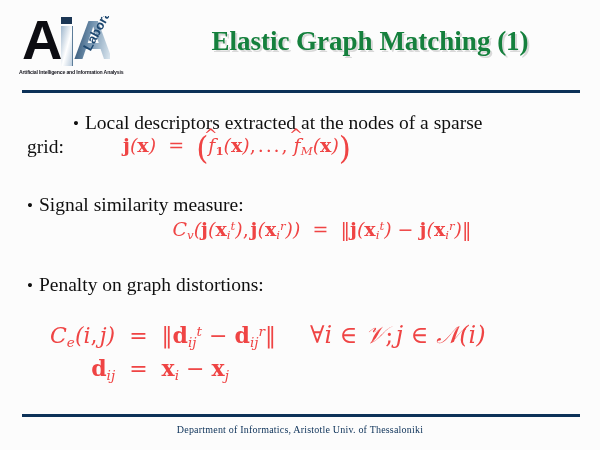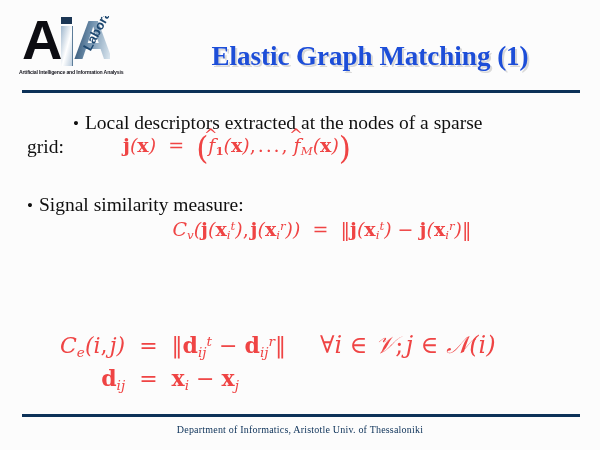--- a/index.html
+++ b/index.html
@@ -112,28 +112,28 @@
     letter-spacing: -0.2px;
     color: #1a1a22;
     white-space: nowrap;
     transform: scaleY(1.15);
     transform-origin: left top;
   }
 
   .slide-title {
     position: absolute;
     left: 150px;
-    top: 40px;
+    top: 25px;
     width: 440px;
     text-align: center;
     font-family: "Liberation Serif", "DejaVu Serif", serif;
     font-weight: bold;
     font-size: 27px;
     line-height: 32px;
-    color: #1d4ed8;
+    color: #15803d;
     text-shadow: 2px 2px 0 #d9d9d9;
     white-space: nowrap;
   }
 
   .rule {
     position: absolute;
     left: 22px;
     width: 558px;
     height: 3px;
     background: #0c3158;
@@ -224,21 +224,21 @@
   
   .f3 {
     position: absolute;
     left: 44px;
     top: 212px;
     width: 520px;
     font-size: 22px;
   }
   .f3 table {
     border-collapse: collapse;
-    margin: 16px;
+    margin: 6px;
   }
   .f3 td {
     padding: 3px 0;
     vertical-align: middle;
     white-space: nowrap;
   }
   .f3 .lhs { text-align: right; padding-right: 14px; }
   .f3 .eq  { text-align: center; padding-right: 14px; }
   .f3 .rhs { text-align: left; }
   .f3 .cond { text-align: right; padding-left: 34px; font-size: 24px; }
@@ -299,20 +299,23 @@
   <div class="bullet-line b2">
     <span class="dot">•</span><span>Signal similarity measure:</span>
   </div>
 
   <div class="math f2">
     <span class="mi">C</span><sub>v</sub><span class="mi">(</span><span class="mbold">j</span><span class="mi">(</span><span class="mbold">x</span><sub>i</sub><sup>t</sup><span class="mi">)</span>, <span class="mbold">j</span><span class="mi">(</span><span class="mbold">x</span><sub>i</sub><sup>r</sup><span class="mi">)</span><span class="mi">)</span>
     &nbsp;=&nbsp;
     ‖<span class="mbold">j</span><span class="mi">(</span><span class="mbold">x</span><sub>i</sub><sup>t</sup><span class="mi">)</span> − <span class="mbold">j</span><span class="mi">(</span><span class="mbold">x</span><sub>i</sub><sup>r</sup><span class="mi">)</span>‖
   </div>
 
+  <div class="bullet-line b3">
+    <span class="dot">•</span><span>Penalty on graph distortions:</span>
+  </div>
 
   <div class="math f3">
     <table>
       <tbody>
           <tr>
         <td class="lhs">
           <span class="mi">C</span><sub>e</sub><span class="mi">(</span><span class="mi">i</span>, <span class="mi">j</span><span class="mi">)</span>
         </td>
         <td class="eq">=</td>
         <td class="rhs">

